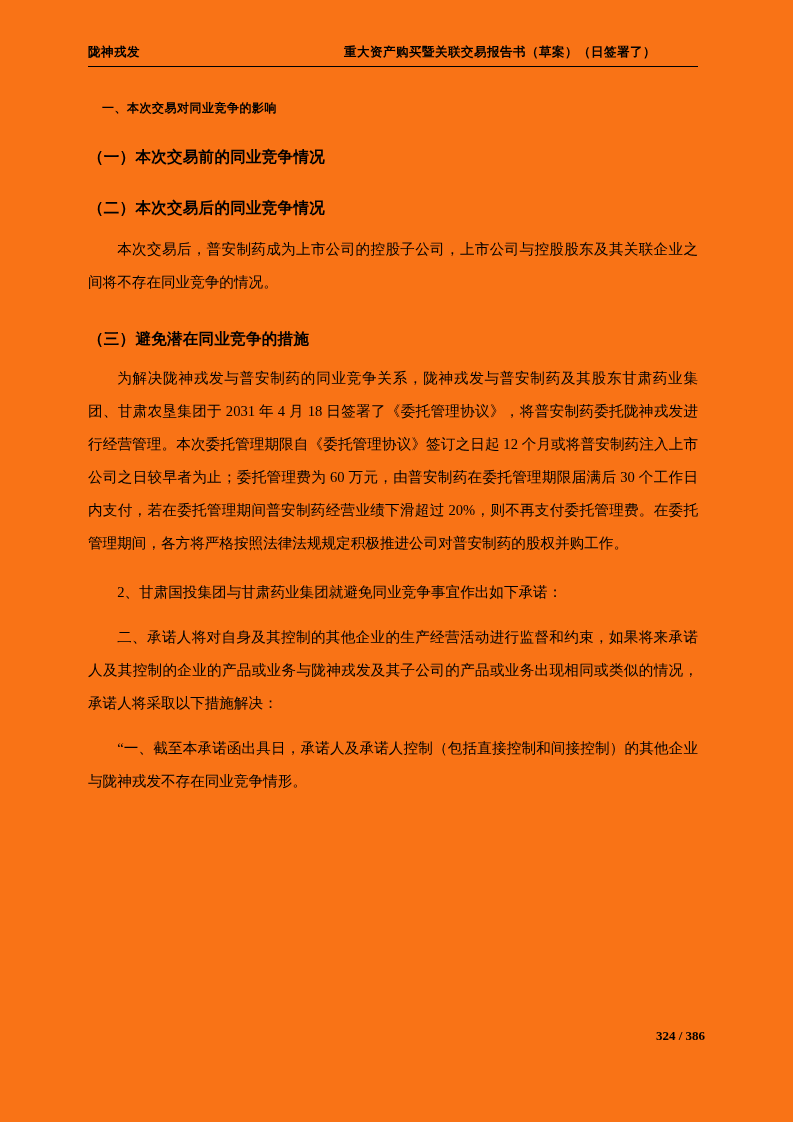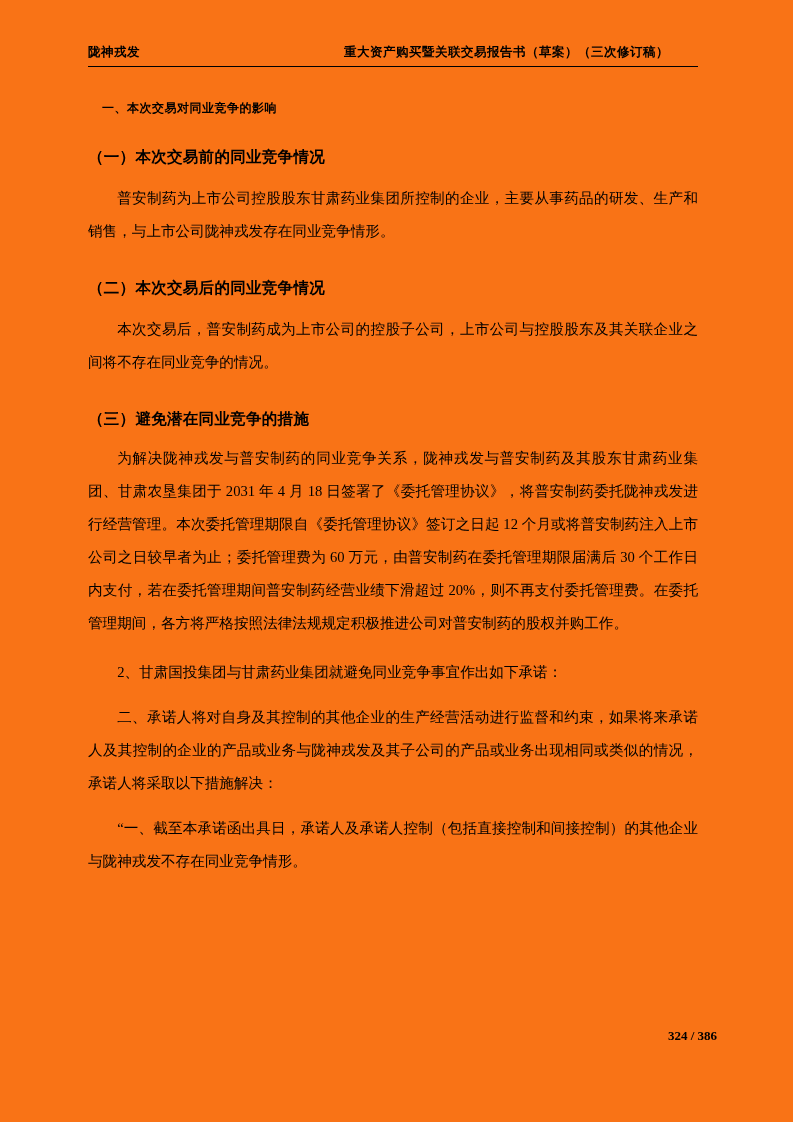--- a/index.html
+++ b/index.html
@@ -81,45 +81,44 @@
   p.num {
     font-size: 14.6px;
     line-height: 33px;
     margin: 16px 0 0 0;
     text-align: justify;
     text-indent: 2em;
   }
   
   .pagenum {
     position: absolute;
-    right: 76px;
+    right: 88px;
     top: 1028px;
     font-size: 13px;
     font-weight: bold;
     font-family: "Liberation Serif", serif;
     text-align: right;
   }
 </style>
 </head>
 <body>
 
 <div class="page">
   <div class="content">
 
     <div class="header">
       <span class="header-left">陇神戎发</span>
-      <span class="header-right">重大资产购买暨关联交易报告书（草案）（三次修订稿）</span>
+      <span class="header-right">重大资产购买暨关联交易报告书（草案）（日签署了）</span>
     </div>
     <div class="rule"></div>
 
 
     <h2 class="sec">一、本次交易对同业竞争的影响</h2>
 
     <h3 class="sub">（一）本次交易前的同业竞争情况</h3>
-    <p class="body">普安制药为上市公司控股股东甘肃药业集团所控制的企业，主要从事药品的研发、生产和销售，与上市公司陇神戎发存在同业竞争情形。</p>
 
     <h3 class="sub">（二）本次交易后的同业竞争情况</h3>
     <p class="body">本次交易后，普安制药成为上市公司的控股子公司，上市公司与控股股东及其关联企业之间将不存在同业竞争的情况。</p>
 
     <h3 class="sub">（三）避免潜在同业竞争的措施</h3>
     <p class="body tight">为解决陇神戎发与普安制药的同业竞争关系，陇神戎发与普安制药及其股东甘肃药业集团、甘肃农垦集团于 2031 年 4 月 18 日签署了《委托管理协议》，将普安制药委托陇神戎发进行经营管理。本次委托管理期限自《委托管理协议》签订之日起 12 个月或将普安制药注入上市公司之日较早者为止；委托管理费为 60 万元，由普安制药在委托管理期限届满后 30 个工作日内支付，若在委托管理期间普安制药经营业绩下滑超过 20%，则不再支付委托管理费。在委托管理期间，各方将严格按照法律法规规定积极推进公司对普安制药的股权并购工作。</p>
     <p class="num">2、甘肃国投集团与甘肃药业集团就避免同业竞争事宜作出如下承诺：</p>
     <p class="body tight">二、承诺人将对自身及其控制的其他企业的生产经营活动进行监督和约束，如果将来承诺人及其控制的企业的产品或业务与陇神戎发及其子公司的产品或业务出现相同或类似的情况，承诺人将采取以下措施解决：</p>
     <p class="body tight">“一、截至本承诺函出具日，承诺人及承诺人控制（包括直接控制和间接控制）的其他企业与陇神戎发不存在同业竞争情形。</p>
 

